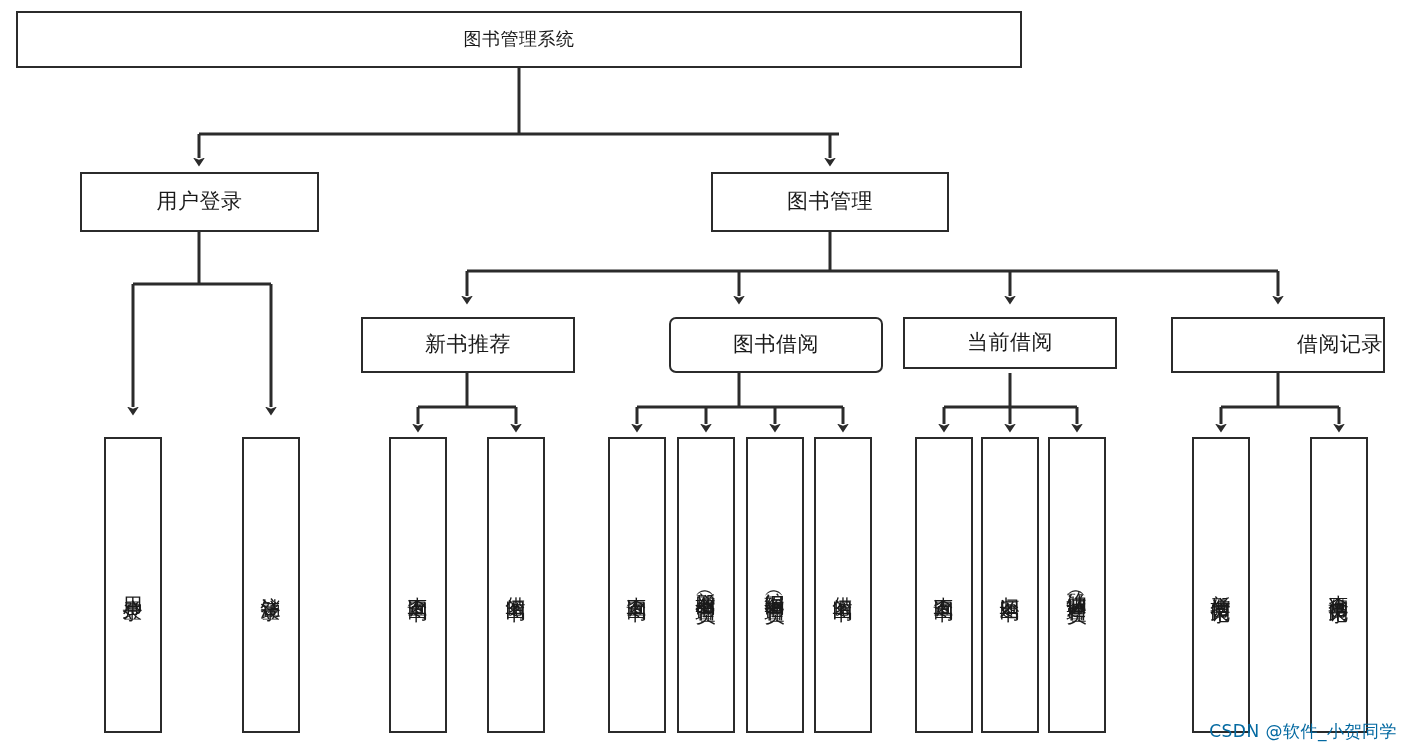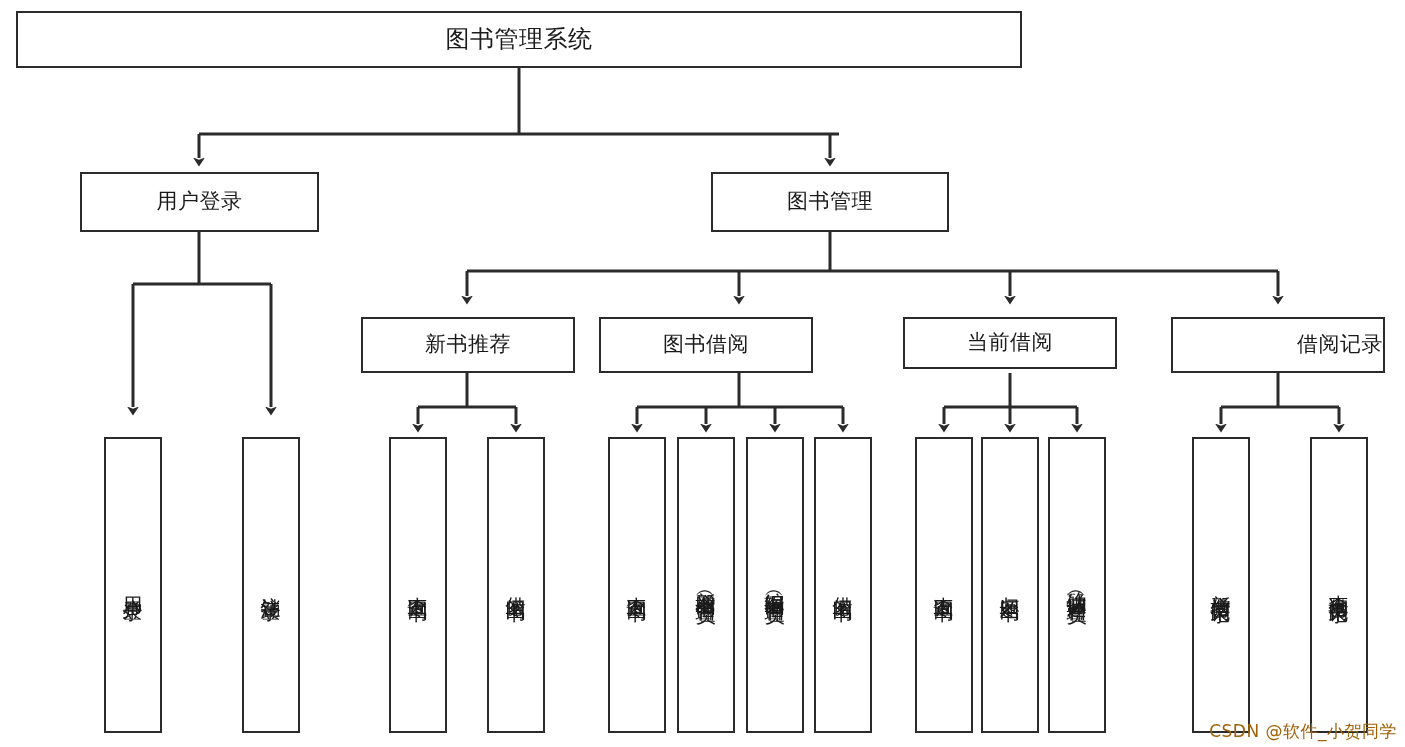--- a/index.html
+++ b/index.html
@@ -39,40 +39,40 @@
     display: block;
     text-align: center;
     line-height: 1.12;
   }
   
   .node.horiz .lbl {
     writing-mode: horizontal-tb;
     font-size: 21px;
     letter-spacing: 0.5px;
   }
-  .node.root .lbl { font-size: 24px; }
+  .node.root .lbl { font-size: 18px; }
   
   .node.vert {
     align-items: center;
     justify-content: center;
   }
   .node.vert .lbl {
     writing-mode: vertical-rl;
     text-orientation: upright;
     font-size: 20px;
     letter-spacing: 2px;
     line-height: 1;
     white-space: nowrap;
   }
   .watermark {
     position: absolute;
     right: 8px;
     bottom: 4px;
     font-size: 17px;
-    color: #a16207;
+    color: #0369a1;
     letter-spacing: 0.5px;
     white-space: nowrap;
     user-select: none;
   }
 </style>
 </head>
 <body>
 
 <div id="canvas">
 
@@ -134,21 +134,21 @@
   <div class="node horiz" style="left:80px; top:172px; width:239px; height:60px;">
     <span class="lbl">用户登录</span>
   </div>
   <div class="node horiz" style="left:361px; top:317px; width:214px; height:56px;">
     <span class="lbl">新书推荐</span>
   </div>
 
   <div class="node horiz" style="left:711px; top:172px; width:238px; height:60px;">
     <span class="lbl">图书管理</span>
   </div>
-  <div class="node horiz" style="left:599px; top:317px; width:214px; height:56px;">
+  <div class="node horiz" style="left:669px; top:317px; width:214px; height:56px;border-radius:7px;">
     <span class="lbl">图书借阅</span>
   </div>
   <div class="node horiz" style="left:903px; top:317px; width:214px; height:52px;">
     <span class="lbl">当前借阅</span>
   </div>
   <div class="node horiz" style="left:1171px; top:317px; width:214px; height:56px;justify-content:flex-end;">
     <span class="lbl">借阅记录</span>
   </div>
 
   <div class="node vert" style="left:104px; top:437px; width:58px; height:296px;">

